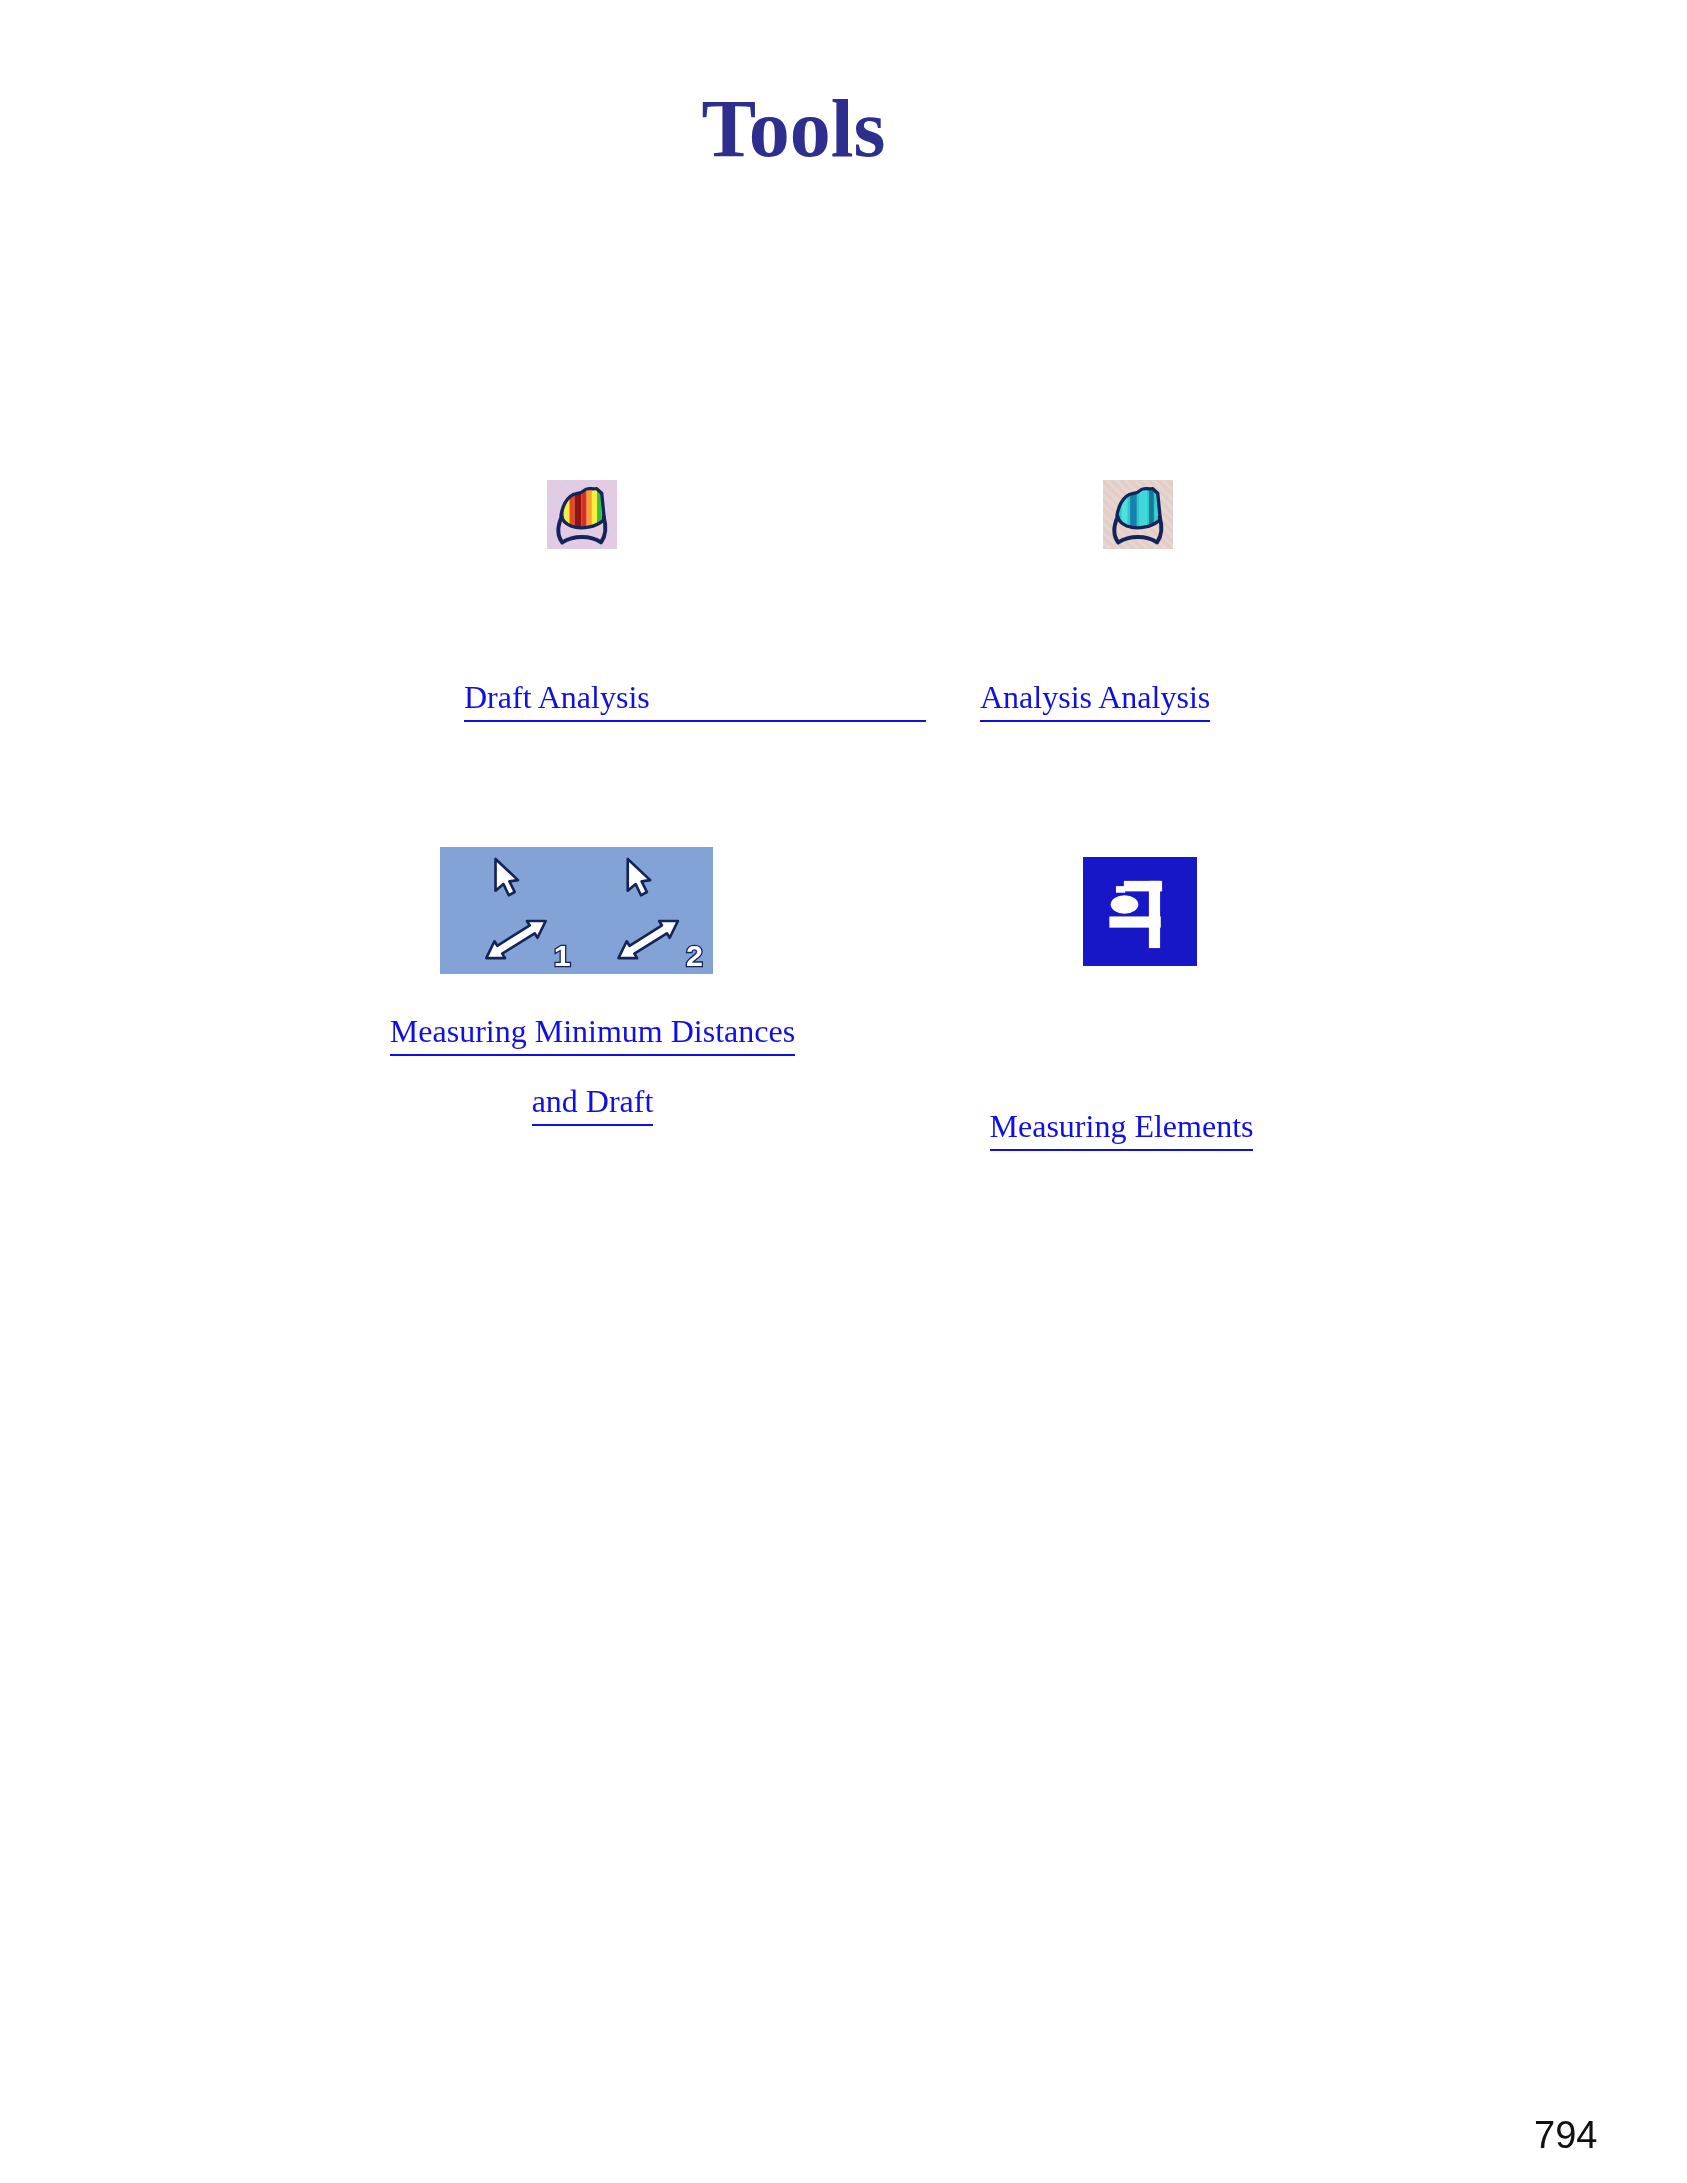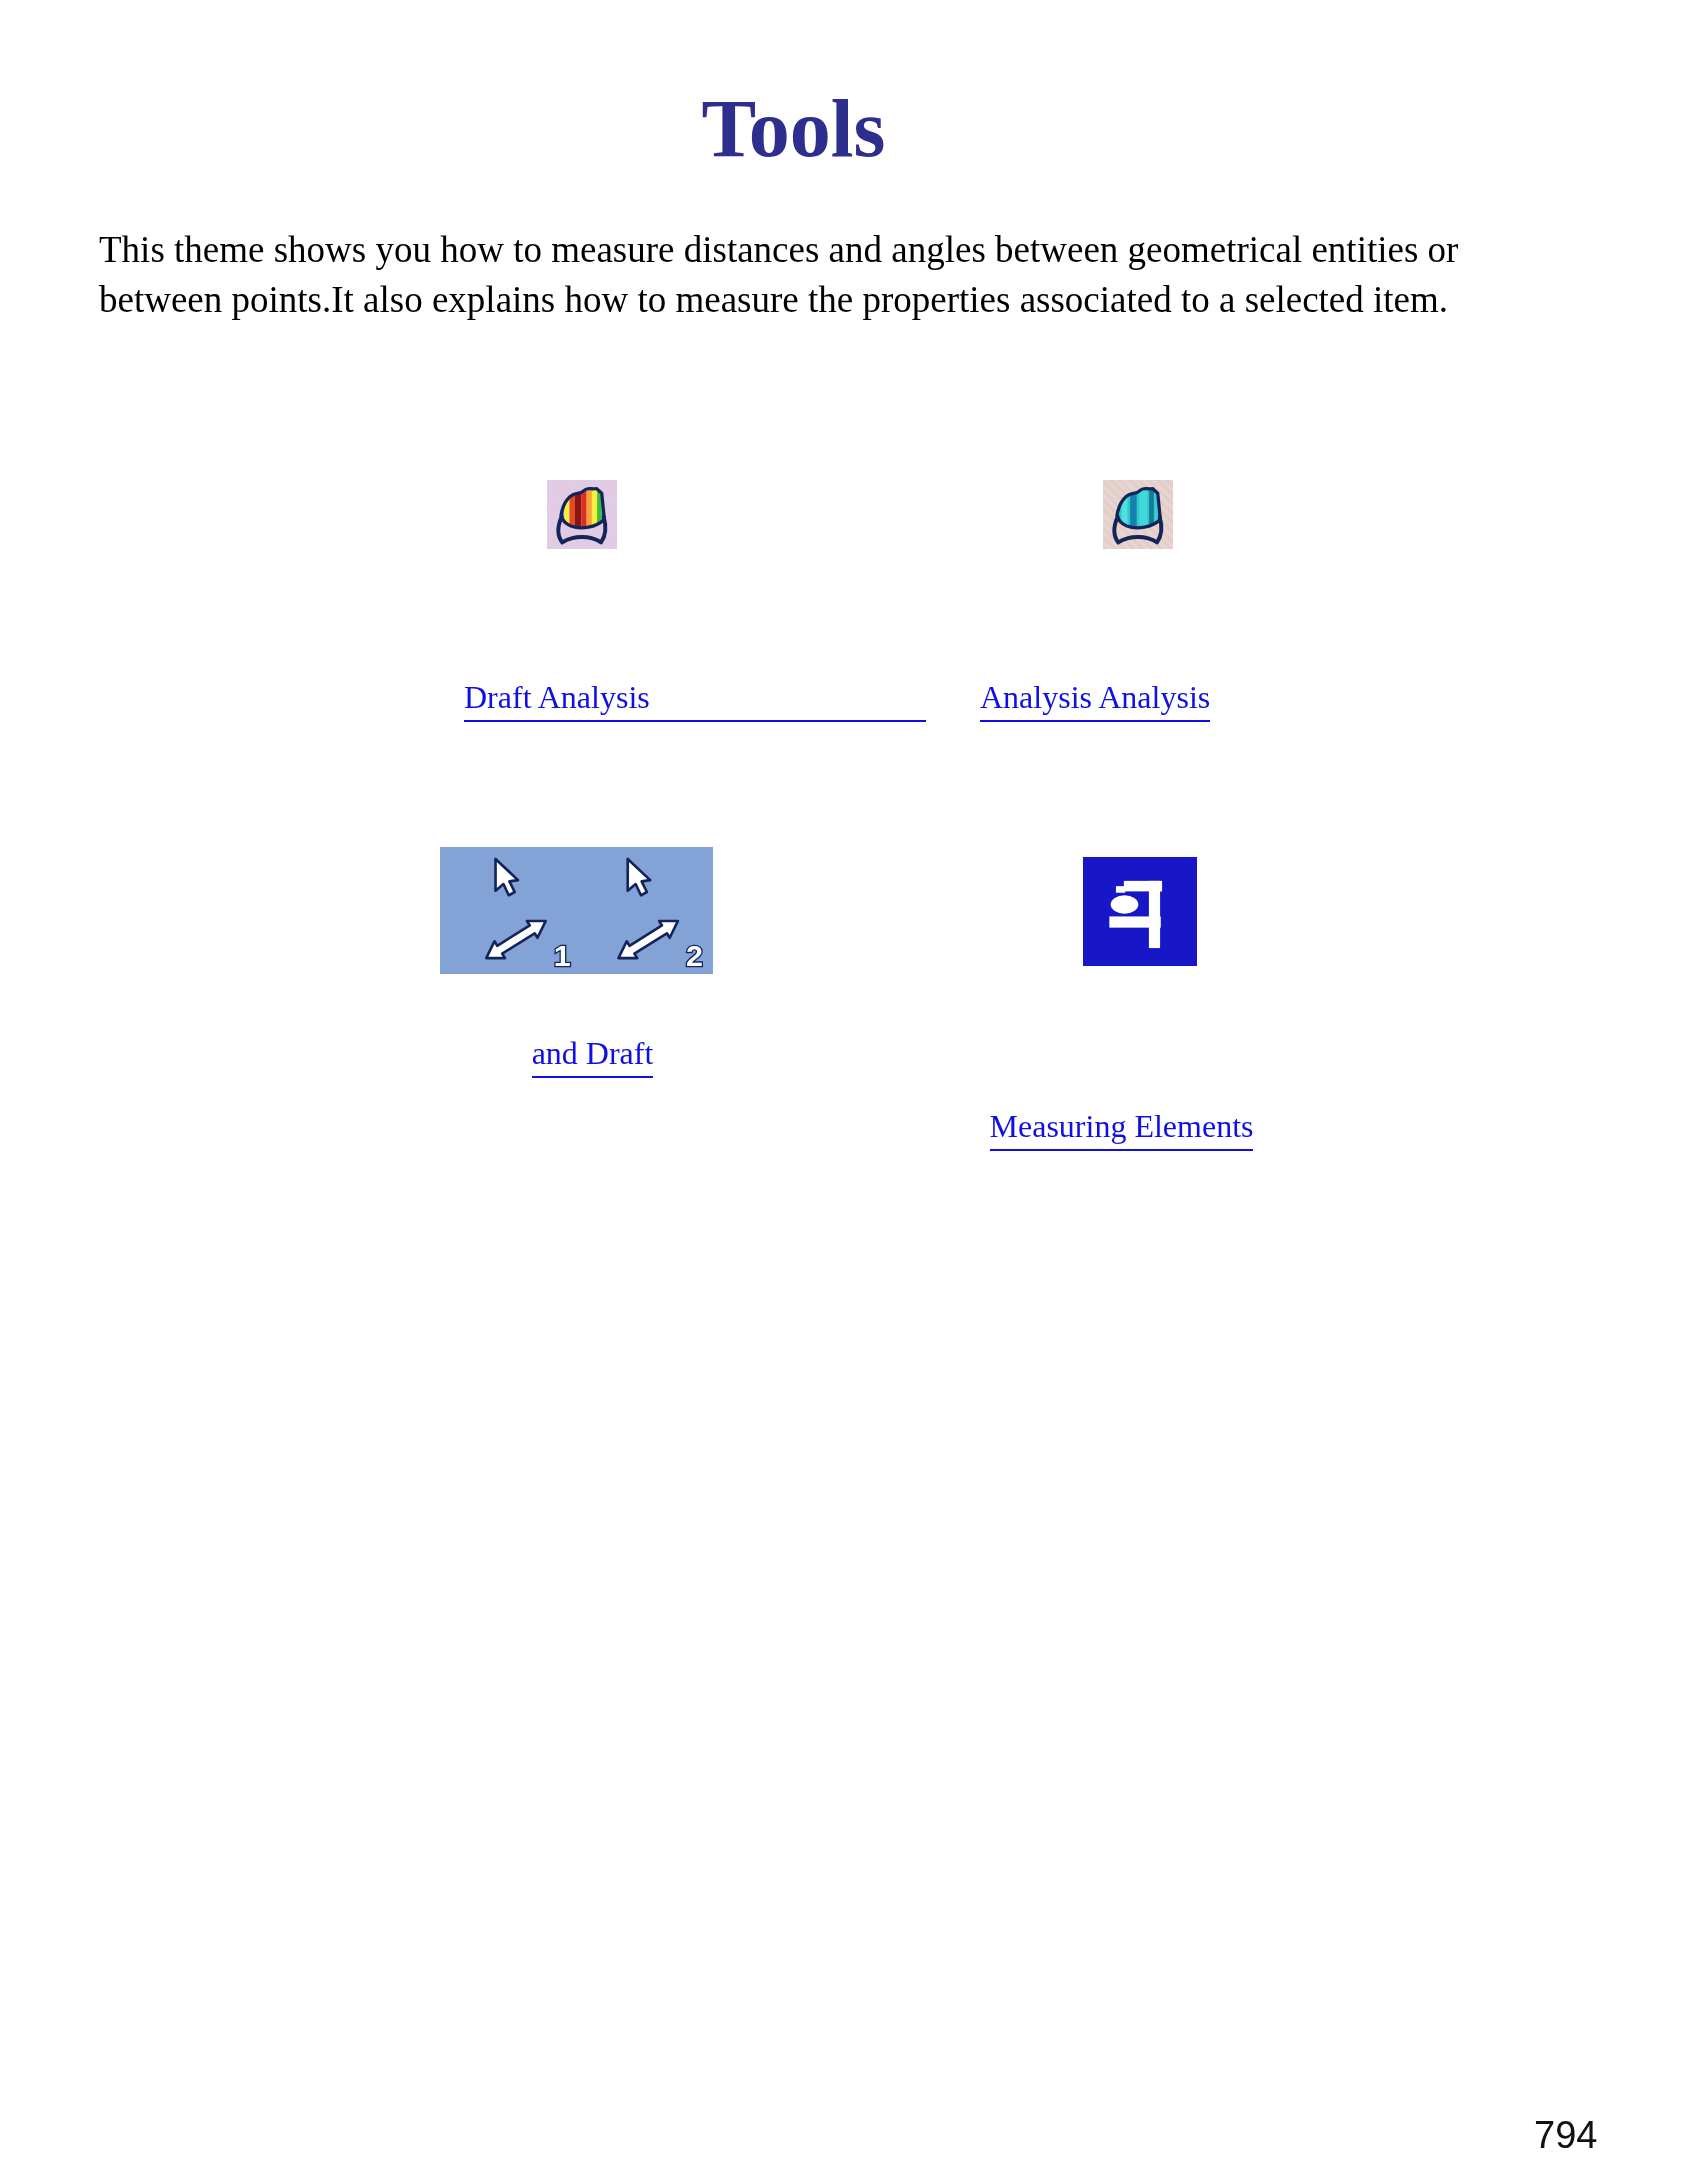--- a/index.html
+++ b/index.html
@@ -87,21 +87,20 @@
     font-size:38px;line-height:1;color:#111;
   }
 </style>
 </head>
 <body>
 
 <div class="page">
 
   <h1 class="title">Tools</h1>
 
-  <p class="intro">This theme shows you how to measure distances and angles between geometrical entities or between points.It also explains how to measure the properties associated to a selected item.</p>
 
   <div class="tile tile-draft">
     <svg viewBox="0 0 106 105" xmlns="http://www.w3.org/2000/svg">
       <defs>
         <clipPath id="draftClip">
           <path d="M21,54 C23,42 28,31 35,25 C43,18 50,23 56,16 C61,10 68,15 75,13 L83,20 L87,60 C74,72 52,76 36,70 C29,67 23,61 21,54 Z"></path>
         </clipPath>
       </defs>
       <g clip-path="url(#draftClip)">
         <rect x="18" y="6" width="8" height="76" fill="#30a0e0"></rect>
@@ -167,20 +166,21 @@
     <svg viewBox="0 0 173 165" xmlns="http://www.w3.org/2000/svg">
       <rect x="62" y="36" width="58" height="16" fill="#ffffff"></rect>
       <rect x="50" y="44" width="14" height="10" fill="#ffffff"></rect>
       <rect x="100" y="36" width="17" height="102" fill="#ffffff"></rect>
       <rect x="40" y="90" width="78" height="17" fill="#ffffff"></rect>
       <ellipse cx="63" cy="72" rx="21" ry="14" fill="#ffffff"></ellipse>
     </svg>
   </div>
 
   <a class="link stack link-mindist" href="#">
+    <span class="ul">Measuring Minimum Distances</span>
     <span class="ul line2">and Draft</span>
   </a>
 
   <a class="link stack link-elements" href="#">
     <span class="ul">Measuring Elements</span>
   </a>
 
   <div class="page-number">794</div>
 
 </div>

